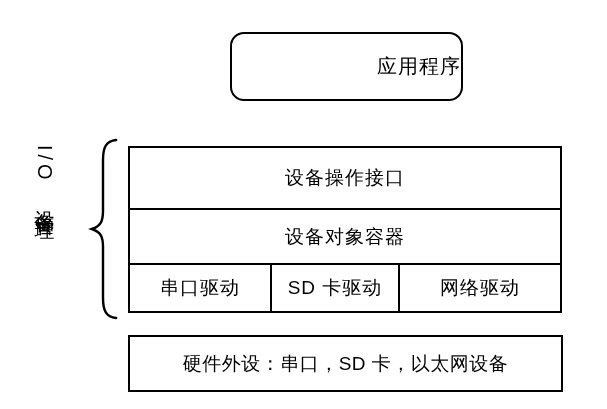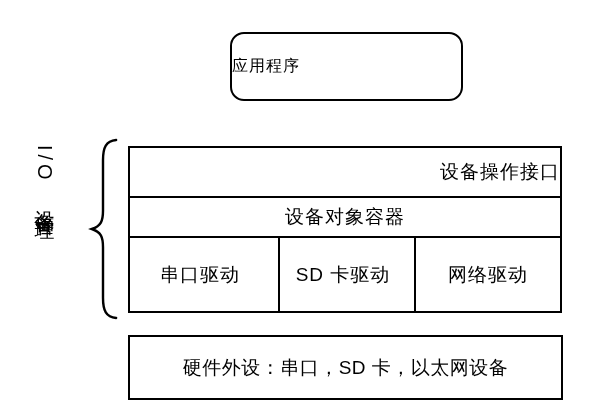--- a/index.html
+++ b/index.html
@@ -20,22 +20,22 @@
     position: absolute;
     left: 230px;
     top: 32px;
     width: 233px;
     height: 69px;
     border: 2.5px solid #000000;
     border-radius: 14px;
     box-sizing: border-box;
     display: flex;
     align-items: center;
-    justify-content: flex-start;
-    font-size: 16px;
+    justify-content: flex-end;
+    font-size: 20px;
     letter-spacing: 1px;
   }
   .side-label {
     position: absolute;
     left: 34px;
     top: 145px;
     height: 170px;
     writing-mode: vertical-rl;
     text-orientation: mixed;
     font-size: 20px;
@@ -64,53 +64,51 @@
   }
   .stack-row {
     display: flex;
     align-items: center;
     justify-content: center;
     font-size: 19px;
     letter-spacing: 1px;
     box-sizing: border-box;
   }
   .row-top {
-    height: 48px;
-    justify-content: flex-end;
+    height: 60px;
   }
   .row-mid {
-    height: 40px;
+    height: 55px;
     border-top: 2px solid #000000;
   }
   .row-drivers {
     flex: 1;
     border-top: 2px solid #000000;
     display: flex;
     align-items: stretch;
     justify-content: flex-start;
     padding: 0;
-    gap: 8px;
   }
   .driver-cell {
     display: flex;
     align-items: center;
     justify-content: center;
     font-size: 19px;
     letter-spacing: 1px;
     box-sizing: border-box;
   }
   .driver-serial { width: 140px; }
   .driver-sd     { width: 128px; border-left: 2px solid #000000; }
   .driver-net    { flex: 1;      border-left: 2px solid #000000; align-items: center; }
   .hw-box {
     position: absolute;
     left: 128px;
     top: 335px;
     width: 435px;
-    height: 65px;
+    height: 57px;
     border: 2px solid #000000;
     box-sizing: border-box;
     display: flex;
     align-items: center;
     justify-content: center;
     font-size: 19px;
     letter-spacing: 0.5px;
   }
 </style>
 </head>

